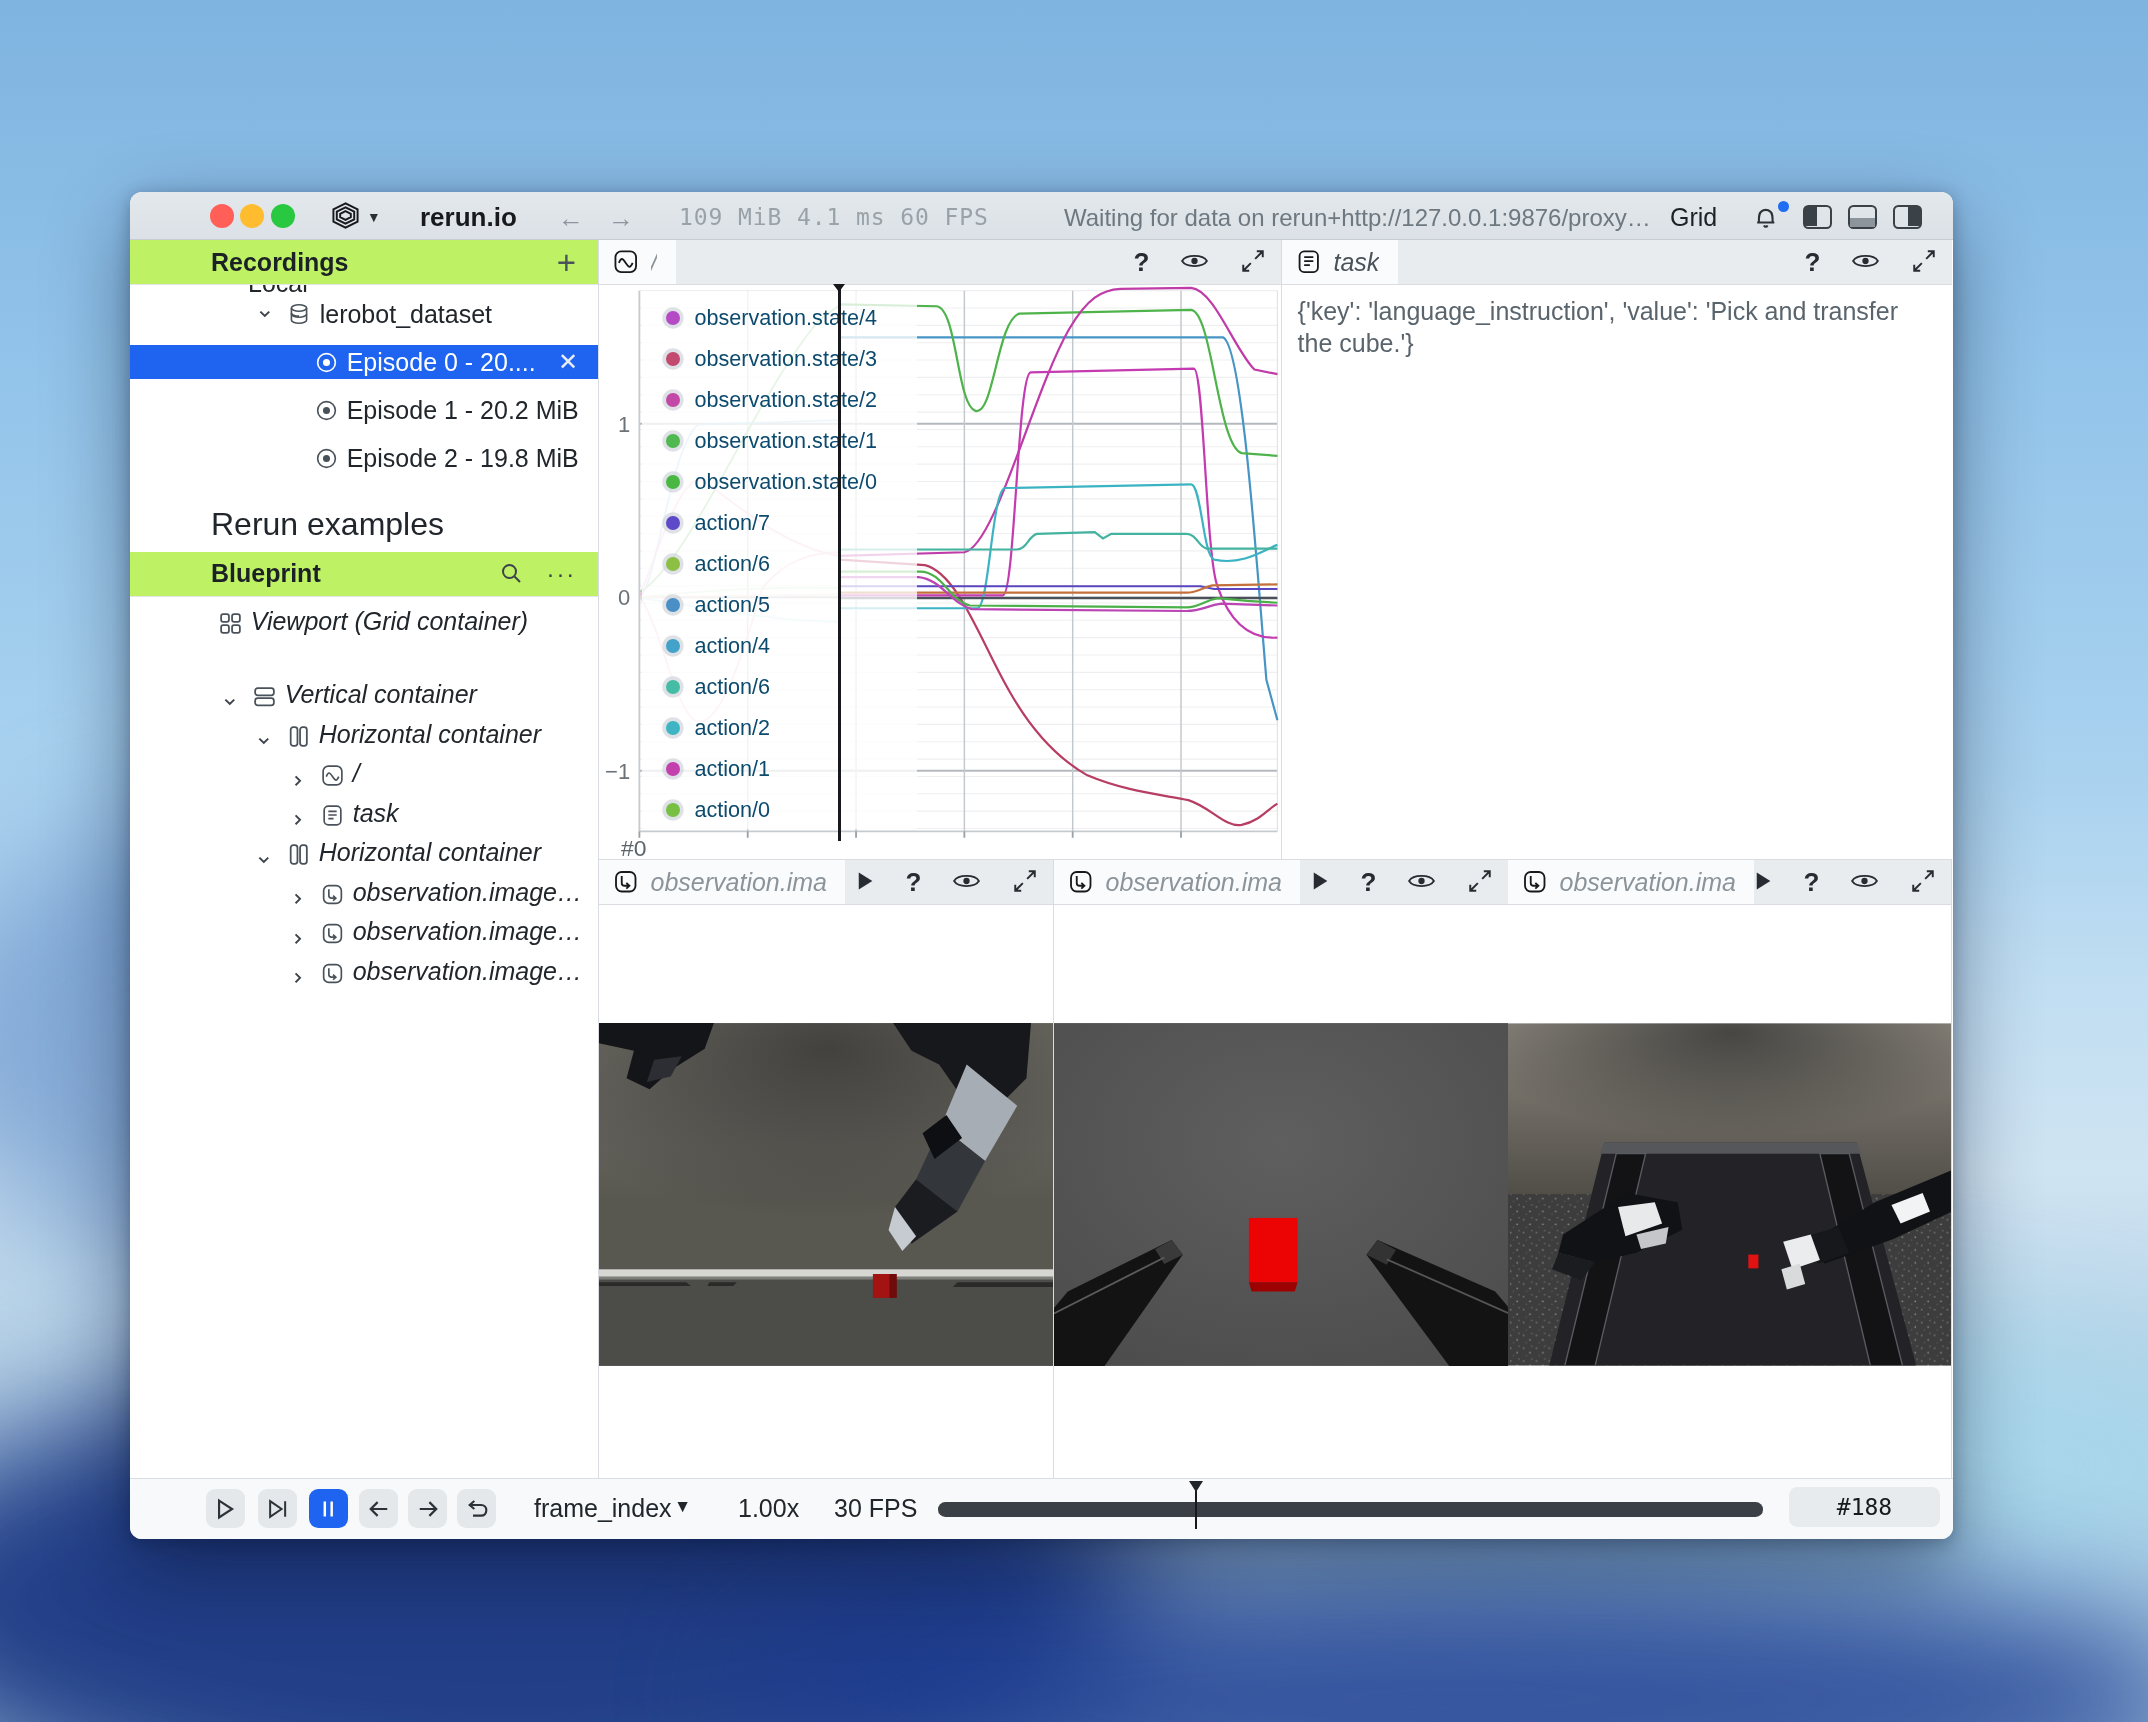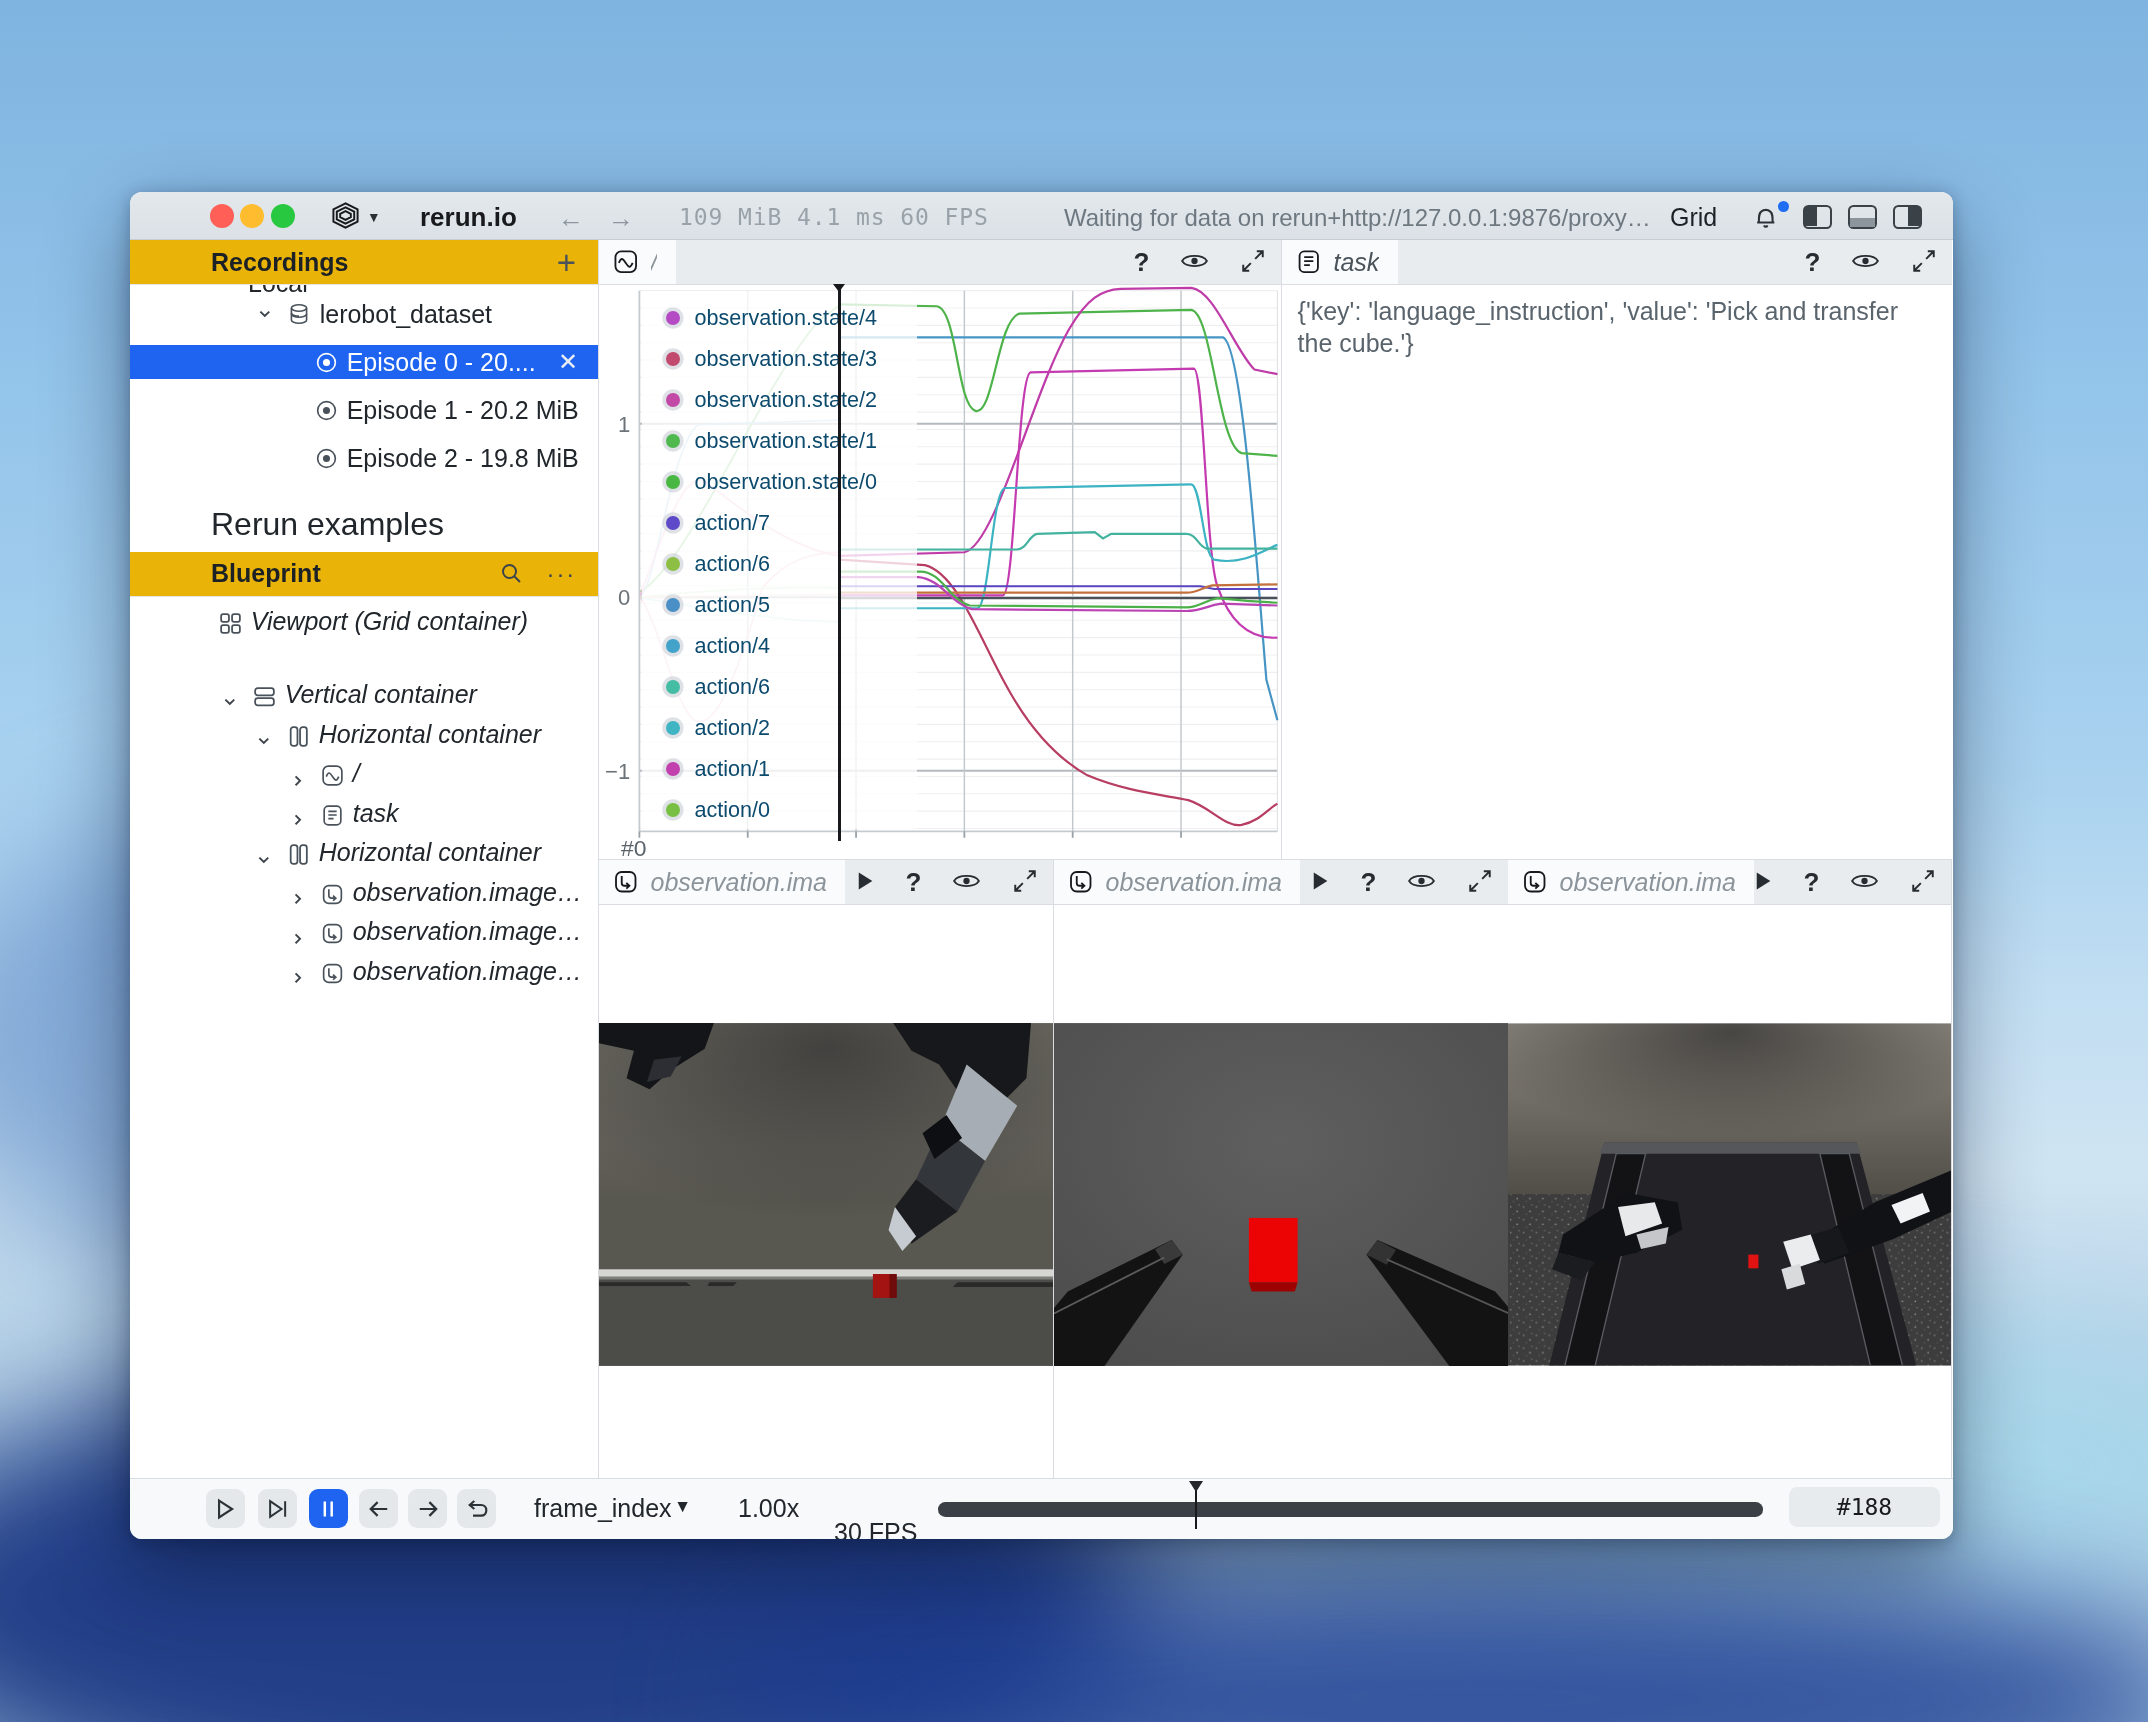--- a/index.html
+++ b/index.html
@@ -35,21 +35,21 @@
   #share-label { position:absolute; left:1540px; top:11px; font-size:25px; color:#1b2averse126; color:#1b2126; font-weight:500; }
   #bell { position:absolute; left:1622px; top:11px; }
   #bell-dot { position:absolute; left:1648px; top:9.2px; width:11px; height:11px; border-radius:50%; background:#1f6df2; }
   .panel-toggle { position:absolute; top:13px; width:29px; height:24px; border:2.3px solid #3a4147; border-radius:5.5px; }
   #ptog-left  { left:1673px; } #ptog-left::before  { content:""; position:absolute; left:0; top:0; width:12px; height:19px; background:#3a4147; }
   #ptog-bottom{ left:1718px; } #ptog-bottom::before{ content:""; position:absolute; left:0; bottom:0; width:25px; height:9.2px; background:#8d959c; }
   #ptog-right { left:1763px; } #ptog-right::before { content:""; position:absolute; right:0; top:0; width:12px; height:19px; background:#3a4147; }
 
   
   #sidebar { position:absolute; left:0; top:48px; width:469px; height:1239px; background:#fff; border-right:0.9px solid #d9dde1; overflow:hidden; }
-  .side-header { height:45px; background:#eab308; display:flex; align-items:center; padding:0 24px 0 81px; position:relative; border-bottom:0.9px solid #e2e6e9;}
+  .side-header { height:45px; background:#bef264; display:flex; align-items:center; padding:0 24px 0 81px; position:relative; border-bottom:0.9px solid #e2e6e9;}
   .side-header .hdr-label { font-size:25px; font-weight:700; color:#1c2126; }
   .hdr-icons { position:absolute; right:22px; top:0; height:45px; display:flex; align-items:center; gap:24px; color:#3c434a; }
   #local-clip { height:12px; overflow:hidden; position:relative; }
   #local-clip span { position:absolute; left:118px; top:-15.6px; font-size:25px; color:#20262b; }
   .row { height:34px; display:flex; align-items:center; font-size:25px; color:#20262b; position:relative; }
   .row .chev { width:34px; display:flex; justify-content:center; color:#3c434a; }
   .row .icn { width:34px; display:flex; justify-content:center; align-items:center; color:#49525a; }
   .row .lbl { margin-left:3.7px; white-space:nowrap; }
   .row.selected { background:#1f64f0; color:#fff; }
   .row.selected .icn { color:#fff; }
@@ -90,21 +90,21 @@
   .imgbox { position:absolute; left:0; top:163px; width:100%; height:343px; overflow:hidden; }
 
   
   #timebar { position:absolute; left:0; bottom:0; width:100%; height:61px; background:#f7f9fa; border-top:0.9px solid #d8dde1; }
   .tbtn { position:absolute; top:10px; width:39px; height:39px; border-radius:9.2px; background:#e4e8eb; display:flex; align-items:center; justify-content:center; color:#2c3338; }
   .tbtn.active { background:#1f64f0; color:#fff; }
   #btn-play{left:76px;} #btn-stepend{left:128px;} #btn-pause{left:179px;} #btn-prev{left:229px;} #btn-next{left:278px;} #btn-loop{left:327px;}
   #tl-name { position:absolute; left:404px; top:14.7px; font-size:25px; font-weight:500; color:#20262b; }
   #tl-caret { position:absolute; left:544px; top:16.5px; font-size:17.4px; color:#20262b; }
   #tl-speed { position:absolute; left:608px; top:14.7px; font-size:25px; color:#20262b; }
-  #tl-fps   { position:absolute; left:704px; top:14.7px; font-size:25px; color:#20262b;margin-top:24px; }
+  #tl-fps   { position:absolute; left:704px; top:14.7px; font-size:25px; color:#20262b; }
   #scrub-track { position:absolute; left:808px; top:23px; width:825px; height:14.7px; border-radius:7.3px; background:#3b4046; }
   #scrub-cursor { position:absolute; left:1065px; top:3.7px; width:2.3px; height:46px; background:#17191c; }
   #scrub-cursor::before { content:""; position:absolute; left:-6.4px; top:-1.8px; border:7.3px solid transparent; border-top:11px solid #22262b; }
   #frame-chip { position:absolute; left:1659px; top:8.3px; width:151px; height:40px; background:#e7ebee; border-radius:8.3px;
                 display:flex; align-items:center; justify-content:center; font-family:"DejaVu Sans Mono",monospace; font-size:23px; color:#17191c; }
   svg text { font-family:"Liberation Sans",sans-serif; }
 </style>
 </head>
 <body>
 

